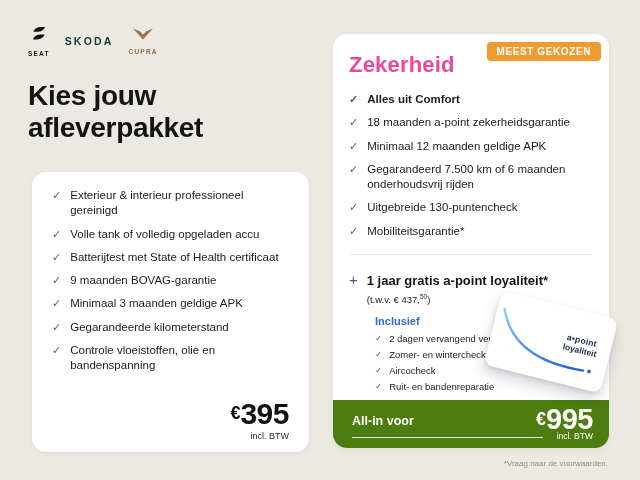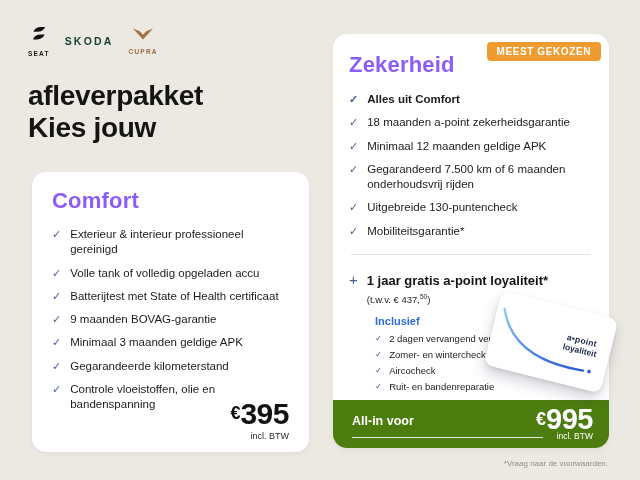--- a/index.html
+++ b/index.html
@@ -26,21 +26,21 @@
   }
 
   
   .card {
     position:absolute; background:#fff; border-radius:14px;
     box-shadow:0 2px 6px rgba(0,0,0,0.05);
   }
   .card-comfort { left:32px; top:172px; width:277px; height:280px; padding:16px 16px 0 20px; }
   .card-zekerheid { left:333px; top:34px; width:276px; height:414px; padding:18px 16px 0 16px; }
 
-  .card h2 { font-size:22px; font-weight:700; letter-spacing:0.2px; color:#8b5cf6; }
+  .card h2 { font-size:22px; font-weight:700; letter-spacing:0.2px; color:#ec4899; }
   .card-comfort h2 { margin-bottom:13px; }
   .card-zekerheid h2 { margin-bottom:14px; }
 
   ul.checklist { list-style:none; display:flex; flex-direction:column; gap:8px; }
   ul.checklist li { display:flex; gap:9px; font-size:11.5px; font-weight:500; line-height:1.33; color:#1c1c1c; }
   ul.checklist li.bold { font-weight:700; }
   .check { color:#47618F; font-size:11px; line-height:1.3; flex:0 0 auto; }
 
   
   .price-block { position:absolute; right:20px; bottom:11px; text-align:right;margin-top:24px; }
@@ -116,26 +116,25 @@
     <span>
       <svg width="22" height="16" viewBox="0 0 24 15" aria-hidden="true">
         <path fill="#A5714B" d="M1 1.5 L12 13.5 L23 1.5 L15.5 4.5 L12 8.2 L8.5 4.5 Z"></path>
       </svg>
     </span>
     <span class="logo-label cupra">CUPRA</span>
   </div>
 </div>
 
 <div class="page-title">
+  <div>Kies jouw</div>
   <div>afleverpakket</div>
-  <div>Kies jouw</div>
 </div>
 
 <div class="card card-comfort">
-  <h2>Comfort</h2>
   <ul class="checklist">
     <li>
         <span class="check">✓</span>
         <span>Exterieur &amp; interieur professioneel gereinigd</span>
       </li>
     <li>
         <span class="check">✓</span>
         <span>Volle tank of volledig opgeladen accu</span>
       </li>
     <li>

